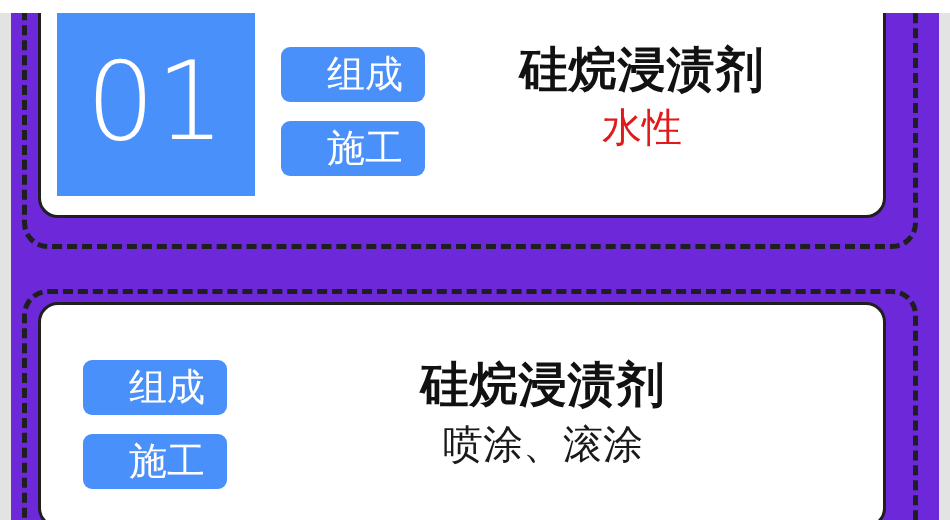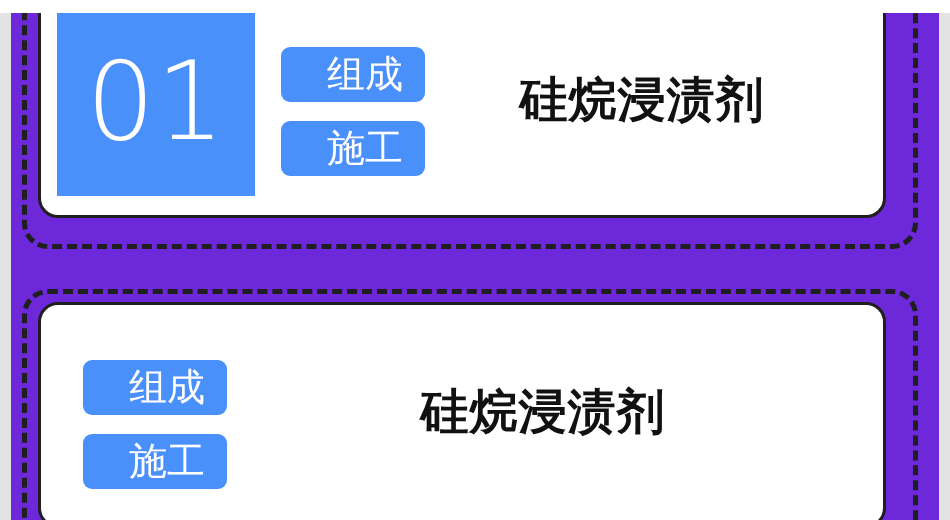--- a/index.html
+++ b/index.html
@@ -174,38 +174,40 @@
 
         <div class="number-box">01</div>
 
         <div class="tag-column">
           <div class="tag-pill">组成</div>
           <div class="tag-pill">施工</div>
         </div>
 
         <div class="text-column">
           <div class="product-title">硅烷浸渍剂</div>
+          <div class="composition-value">水性</div>
         </div>
 
       </div>
     </div>
   </div>
 
   <div class="card-unit card-2">
     <div class="outer-frame"></div>
     <div class="inner-frame">
       <div class="card-body">
 
 
         <div class="tag-column">
           <div class="tag-pill">组成</div>
           <div class="tag-pill">施工</div>
         </div>
 
         <div class="text-column">
           <div class="product-title">硅烷浸渍剂</div>
+          <div class="method-value">喷涂、滚涂</div>
         </div>
 
       </div>
     </div>
   </div>
 
 </div>
 
 </body></html>

